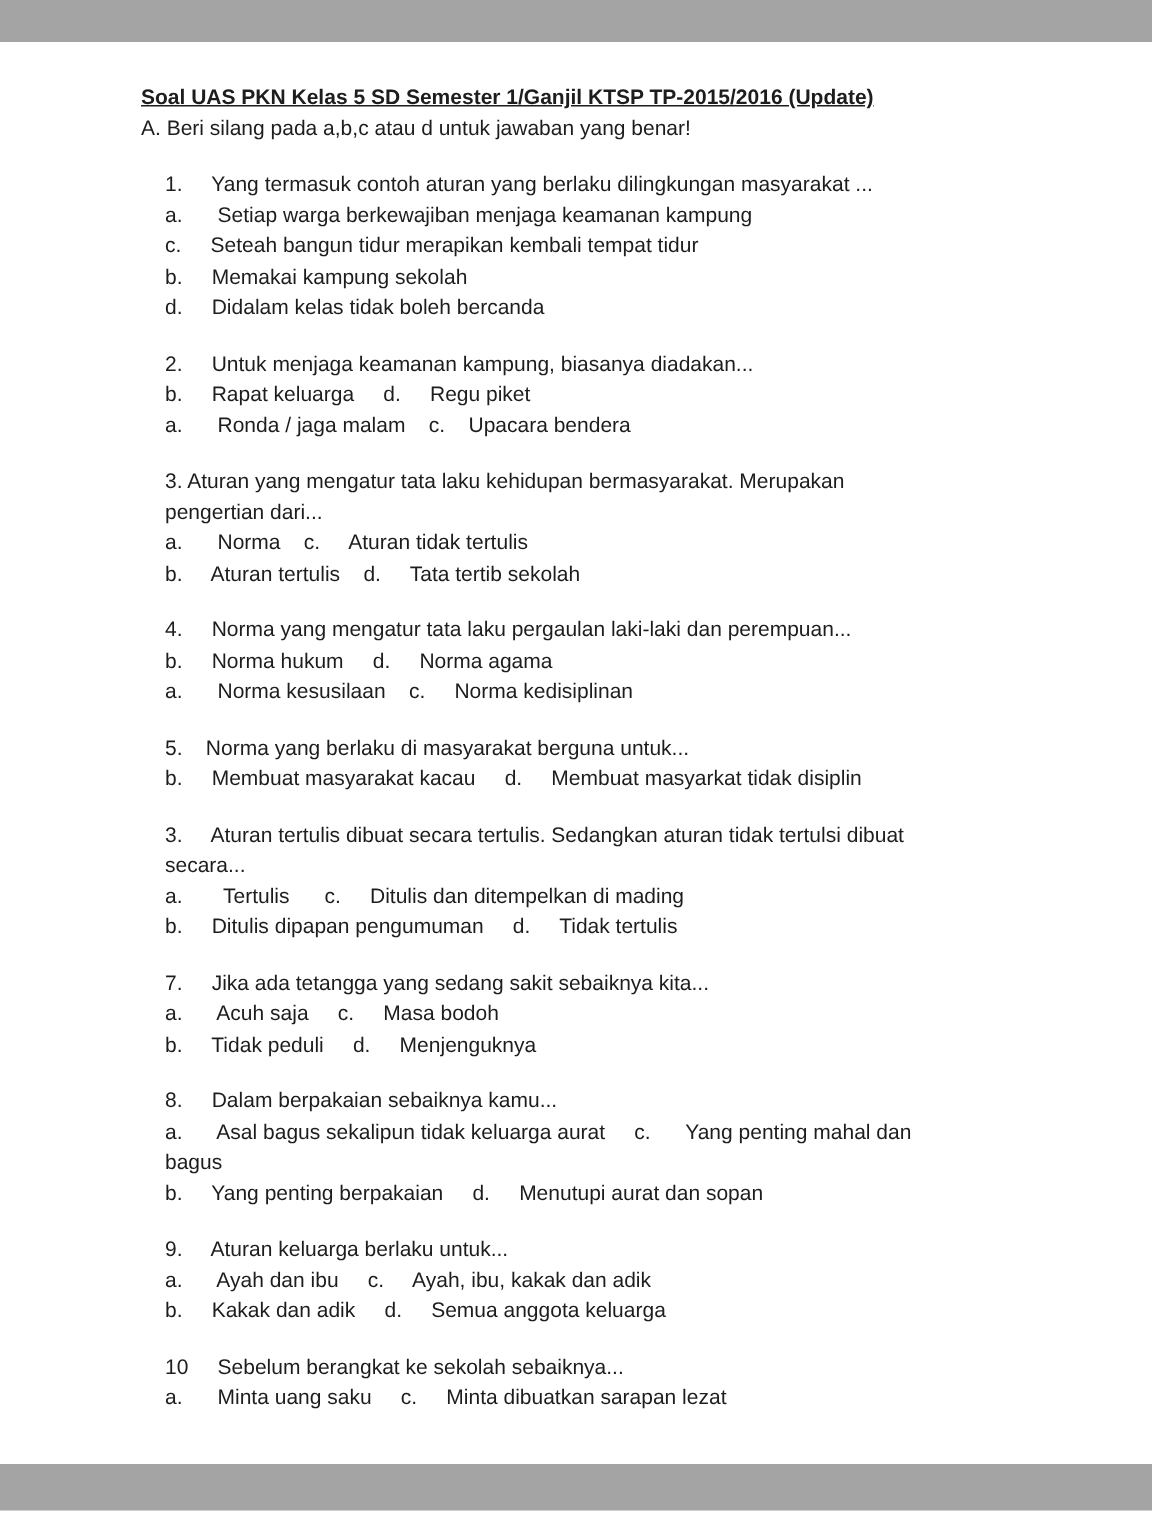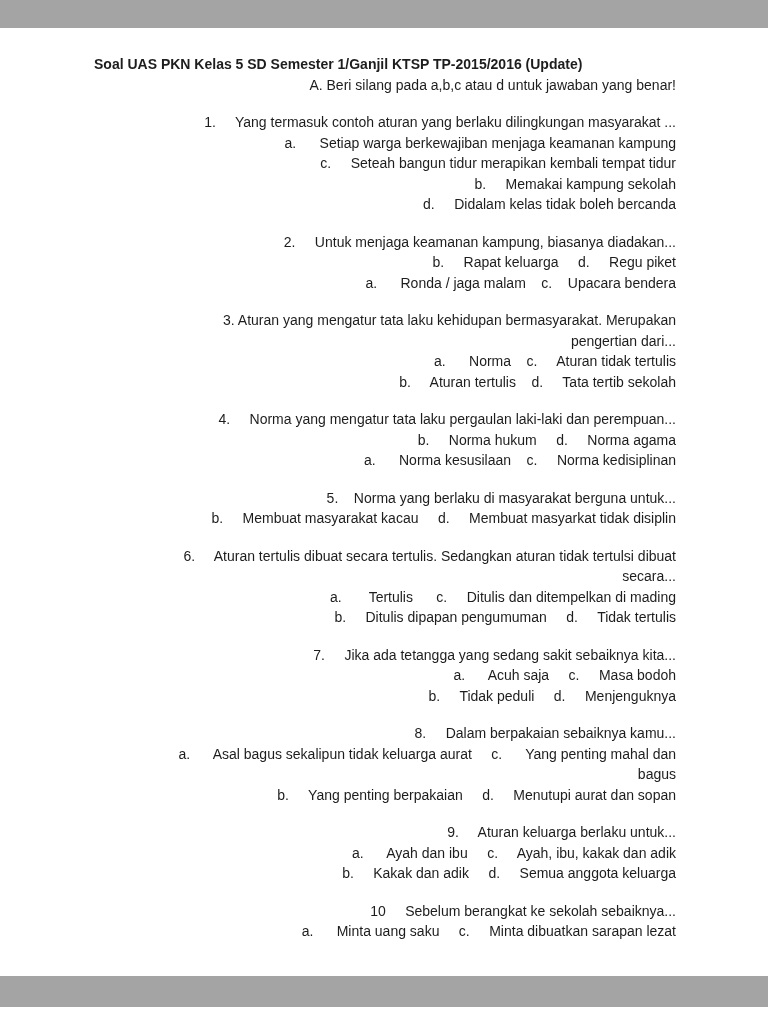--- a/index.html
+++ b/index.html
@@ -33,25 +33,25 @@
   }
   .content {
     box-sizing: border-box;
     padding: 26px 92px 0 94px;
     color: #1d1d1d;
     font-size: 14px;
     line-height: 20.5px;
   }
   .doc-title {
     font-weight: bold;
+    text-decoration: underline;
     white-space: pre-wrap;
   }
   .line {
     white-space: pre-wrap;
-    text-align: right;
   }
   .question-block {
     margin-top: 17px;
     margin-left: 16px;
   }
 </style>
 </head>
 <body>
 
 <div class="viewer">
@@ -81,21 +81,21 @@
           <div class="question-block">
             <div class="line">4.     Norma yang mengatur tata laku pergaulan laki-laki dan perempuan...</div>
             <div class="line">b.     Norma hukum     d.     Norma agama</div>
             <div class="line">a.      Norma kesusilaan    c.     Norma kedisiplinan</div>
           </div>
           <div class="question-block">
             <div class="line">5.    Norma yang berlaku di masyarakat berguna untuk...</div>
             <div class="line">b.     Membuat masyarakat kacau     d.     Membuat masyarkat tidak disiplin</div>
           </div>
           <div class="question-block">
-            <div class="line">6.     Aturan tertulis dibuat secara tertulis. Sedangkan aturan tidak tertulsi dibuat</div>
+            <div class="line">3.     Aturan tertulis dibuat secara tertulis. Sedangkan aturan tidak tertulsi dibuat</div>
             <div class="line">secara...</div>
             <div class="line">a.       Tertulis      c.     Ditulis dan ditempelkan di mading</div>
             <div class="line">b.     Ditulis dipapan pengumuman     d.     Tidak tertulis</div>
           </div>
           <div class="question-block">
             <div class="line">7.     Jika ada tetangga yang sedang sakit sebaiknya kita...</div>
             <div class="line">a.      Acuh saja     c.     Masa bodoh</div>
             <div class="line">b.     Tidak peduli     d.     Menjenguknya</div>
           </div>
           <div class="question-block">

